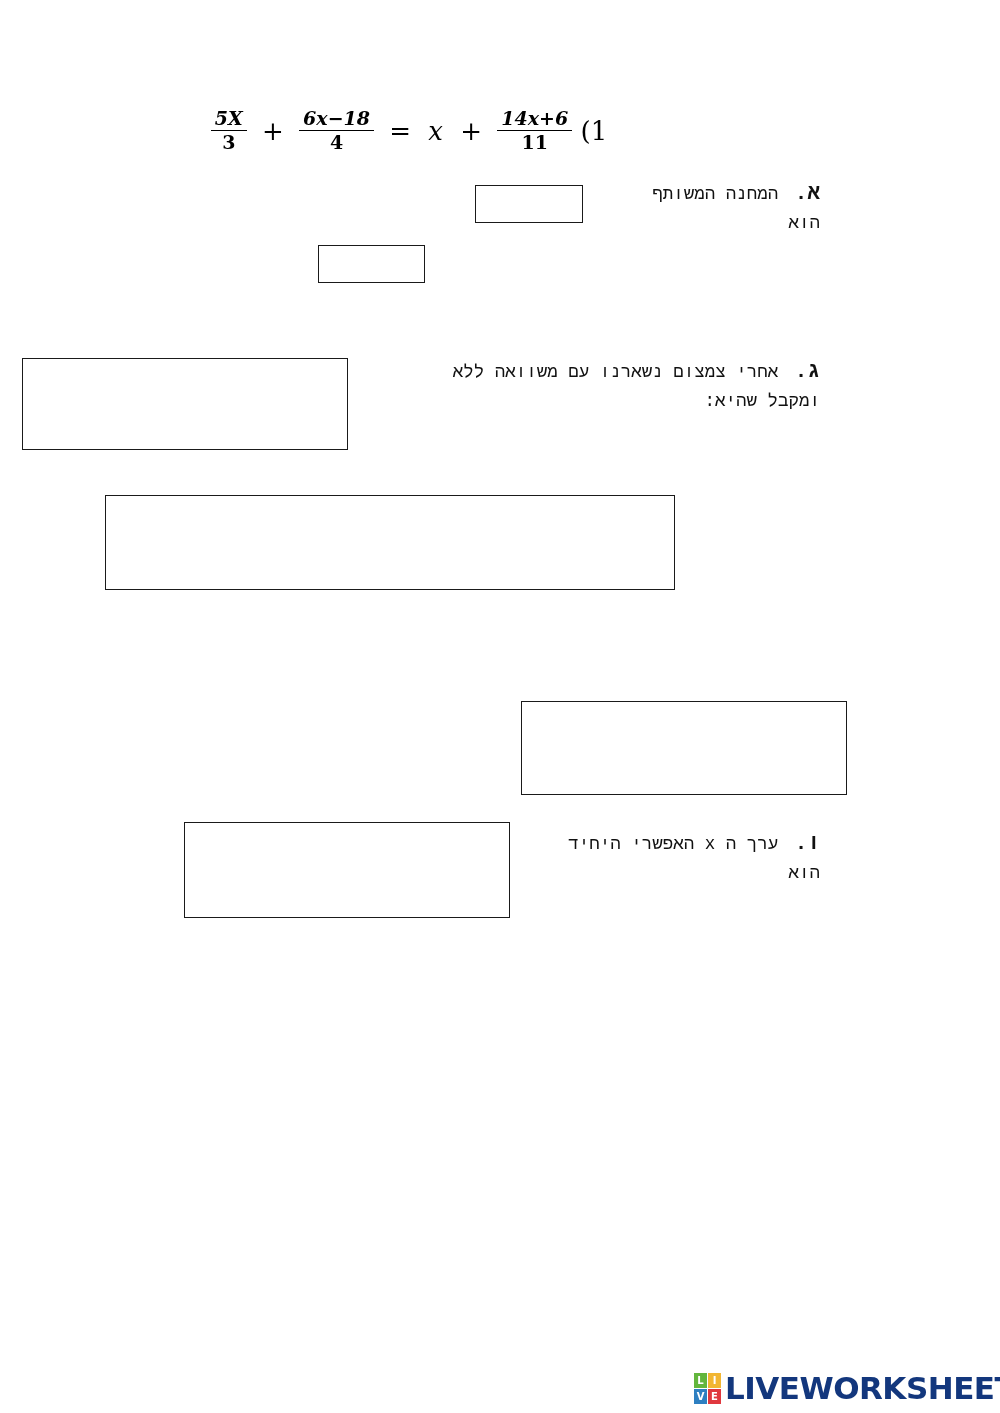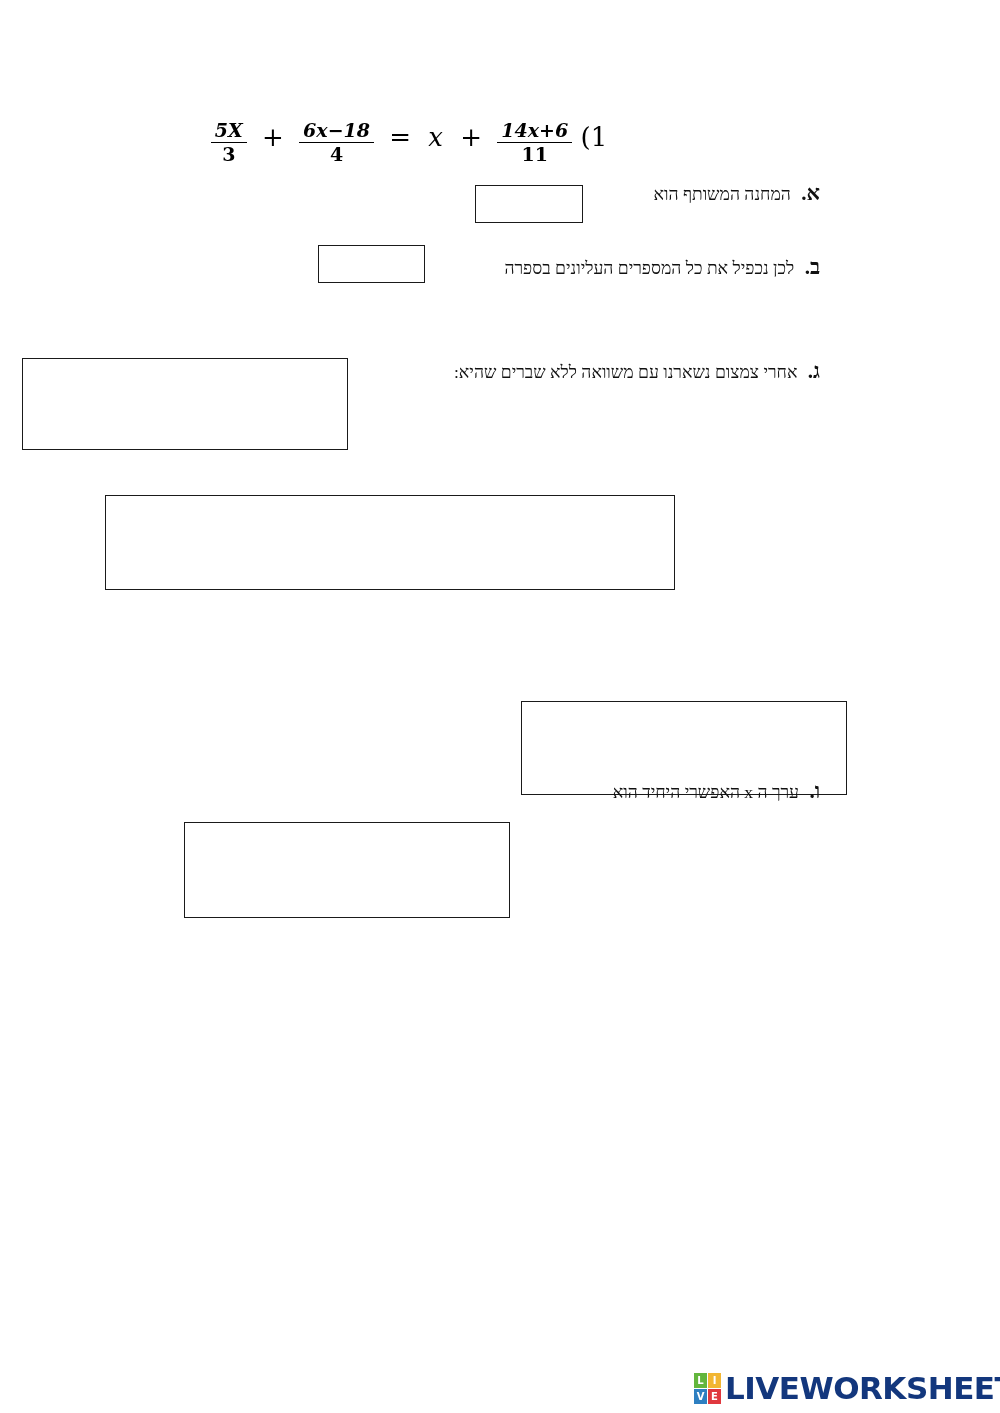--- a/index.html
+++ b/index.html
@@ -55,21 +55,20 @@
     vertical-align: middle;
     text-align: center;
     font-size: 19px;
     line-height: 1.12;
   }
   .frac .num {
     display: block;
     padding: 0 4px 1px 4px;
     font-weight: bold;
     font-style: italic;
-    margin-top: 12px;
   }
   .frac .den {
     display: block;
     border-top: 1.6px solid #000;
     padding: 1px 4px 0 4px;
     font-weight: bold;
     font-style: normal;
   }
   .frac.wide { font-size: 19px; }
   .eq-num {
@@ -82,21 +81,21 @@
   }
 
   
   .qline {
     position: absolute;
     direction: rtl;
     text-align: right;
     font-size: 17.5px;
     line-height: 1.5;
     color: #111;
-    font-family: Liberation Serif, serif;
+    font-family: Liberation Mono, monospace;
   }
   .qline .marker {
     font-weight: bold;
     font-size: 21px;
     padding-left: 6px;
   }
   .qline .qtext {
     font-weight: normal;
   }
 
@@ -174,37 +173,33 @@
       <span class="eq-num">(1</span>
     </span>
   </div>
 
   <div class="qline" style="right:180px; top:178px; width:200px;">
     <span class="marker">א.</span>
     <span class="qtext">המחנה המשותף הוא</span>
   </div>
   <div class="answer-box" style="left:475px; top:185px; width:108px; height:38px;"></div>
 
-  <div class="qline" style="right:180px; top:252px; width:380px;">
-    <span class="marker">ב.</span>
-    <span class="qtext">לכן נכפיל את כל המספרים העליונים בספרה</span>
-  </div>
   <div class="answer-box" style="left:318px; top:245px; width:107px; height:38px;"></div>
 
   <div class="qline" style="right:180px; top:356px; width:430px;">
     <span class="marker">ג.</span>
-    <span class="qtext">אחרי צמצום נשארנו עם משוואה ללא שברים שהיא:</span>
+    <span class="qtext">אחרי צמצום נשארנו עם משוואה ללא ומקבל שהיא:</span>
   </div>
   <div class="answer-box" style="left:22px; top:358px; width:326px; height:92px;"></div>
 
   <div class="answer-box" style="left:105px; top:495px; width:570px; height:95px;"></div>
 
   <div class="answer-box" style="left:521px; top:701px; width:326px; height:94px;"></div>
 
-  <div class="qline" style="right:180px; top:776px; width:280px;">
+  <div class="qline" style="right:180px; top:828px; width:280px;">
     <span class="marker">ו.</span>
     <span class="qtext">ערך ה x האפשרי היחיד הוא</span>
   </div>
   <div class="answer-box" style="left:184px; top:822px; width:326px; height:96px;"></div>
 
   <div class="footer-logo">
     <div class="logo-squares">
       <span class="sq-l">L</span>
       <span class="sq-i">I</span>
       <span class="sq-v">V</span>

